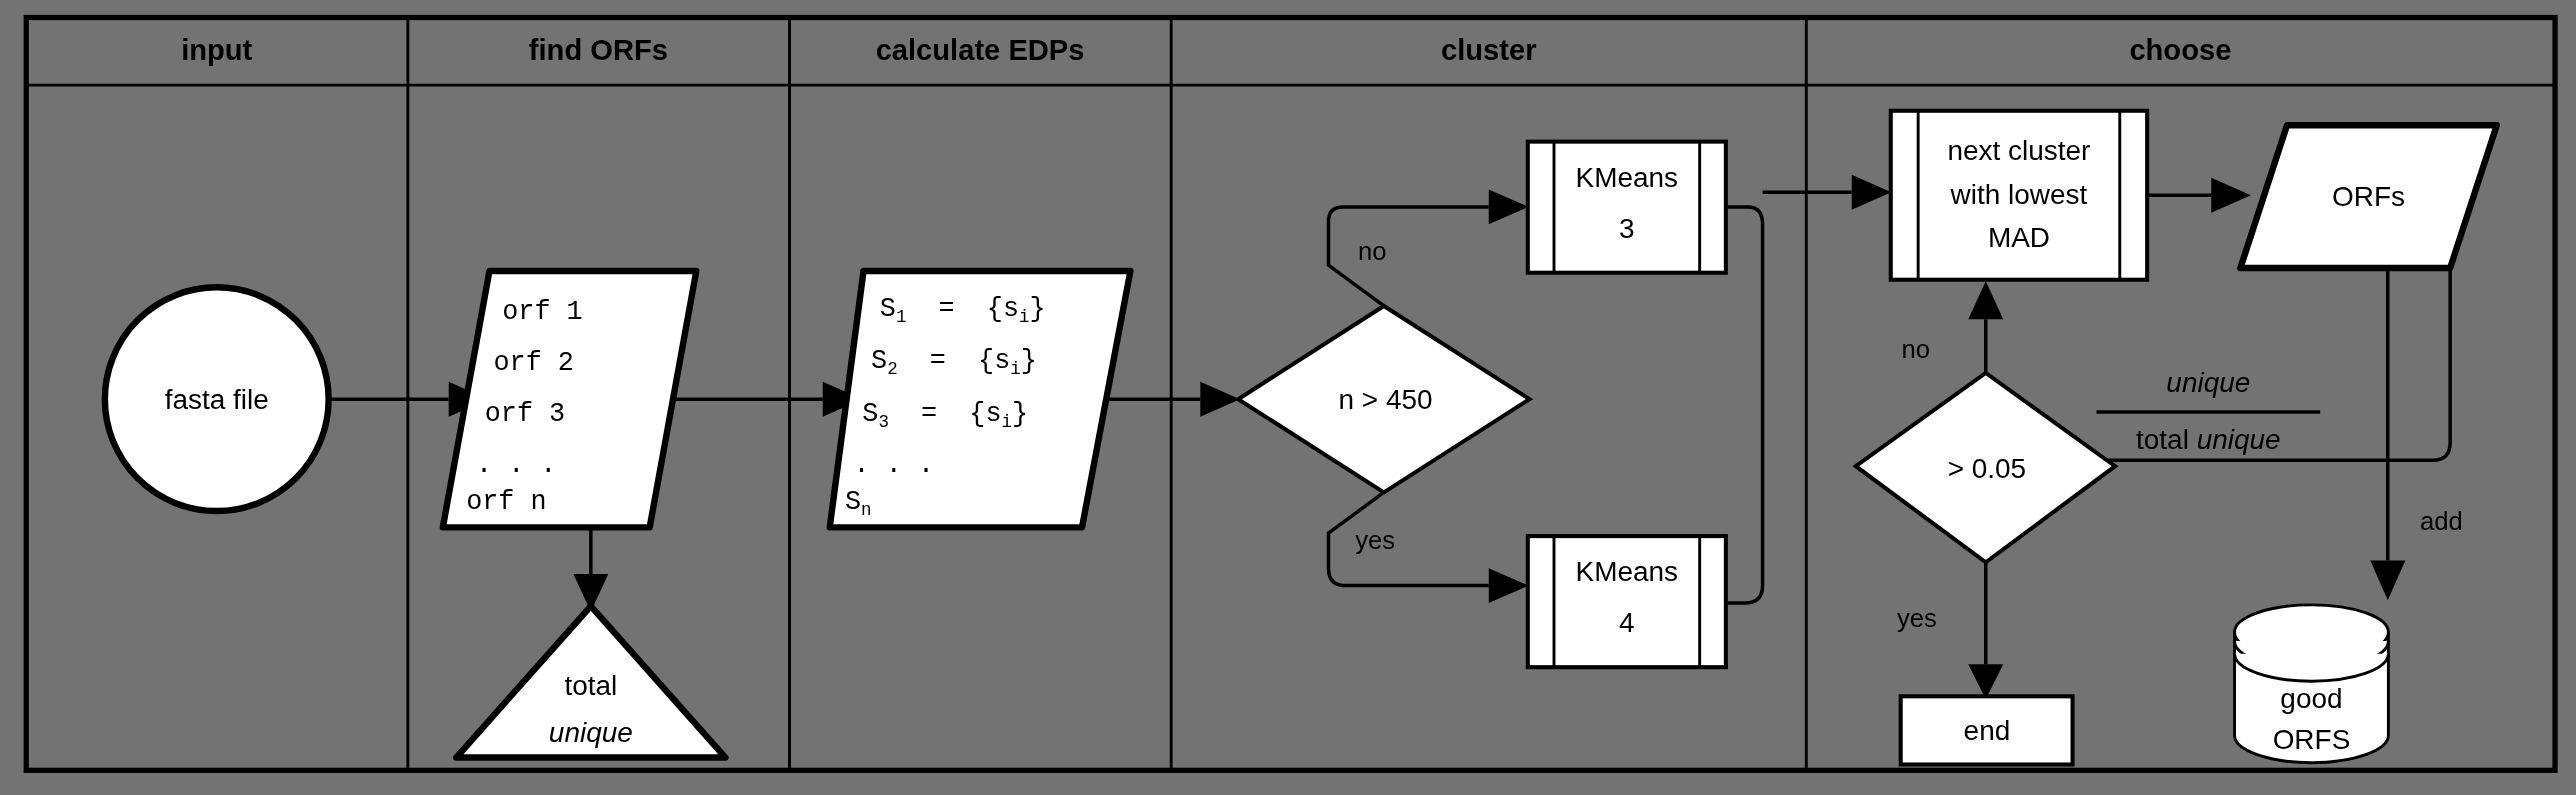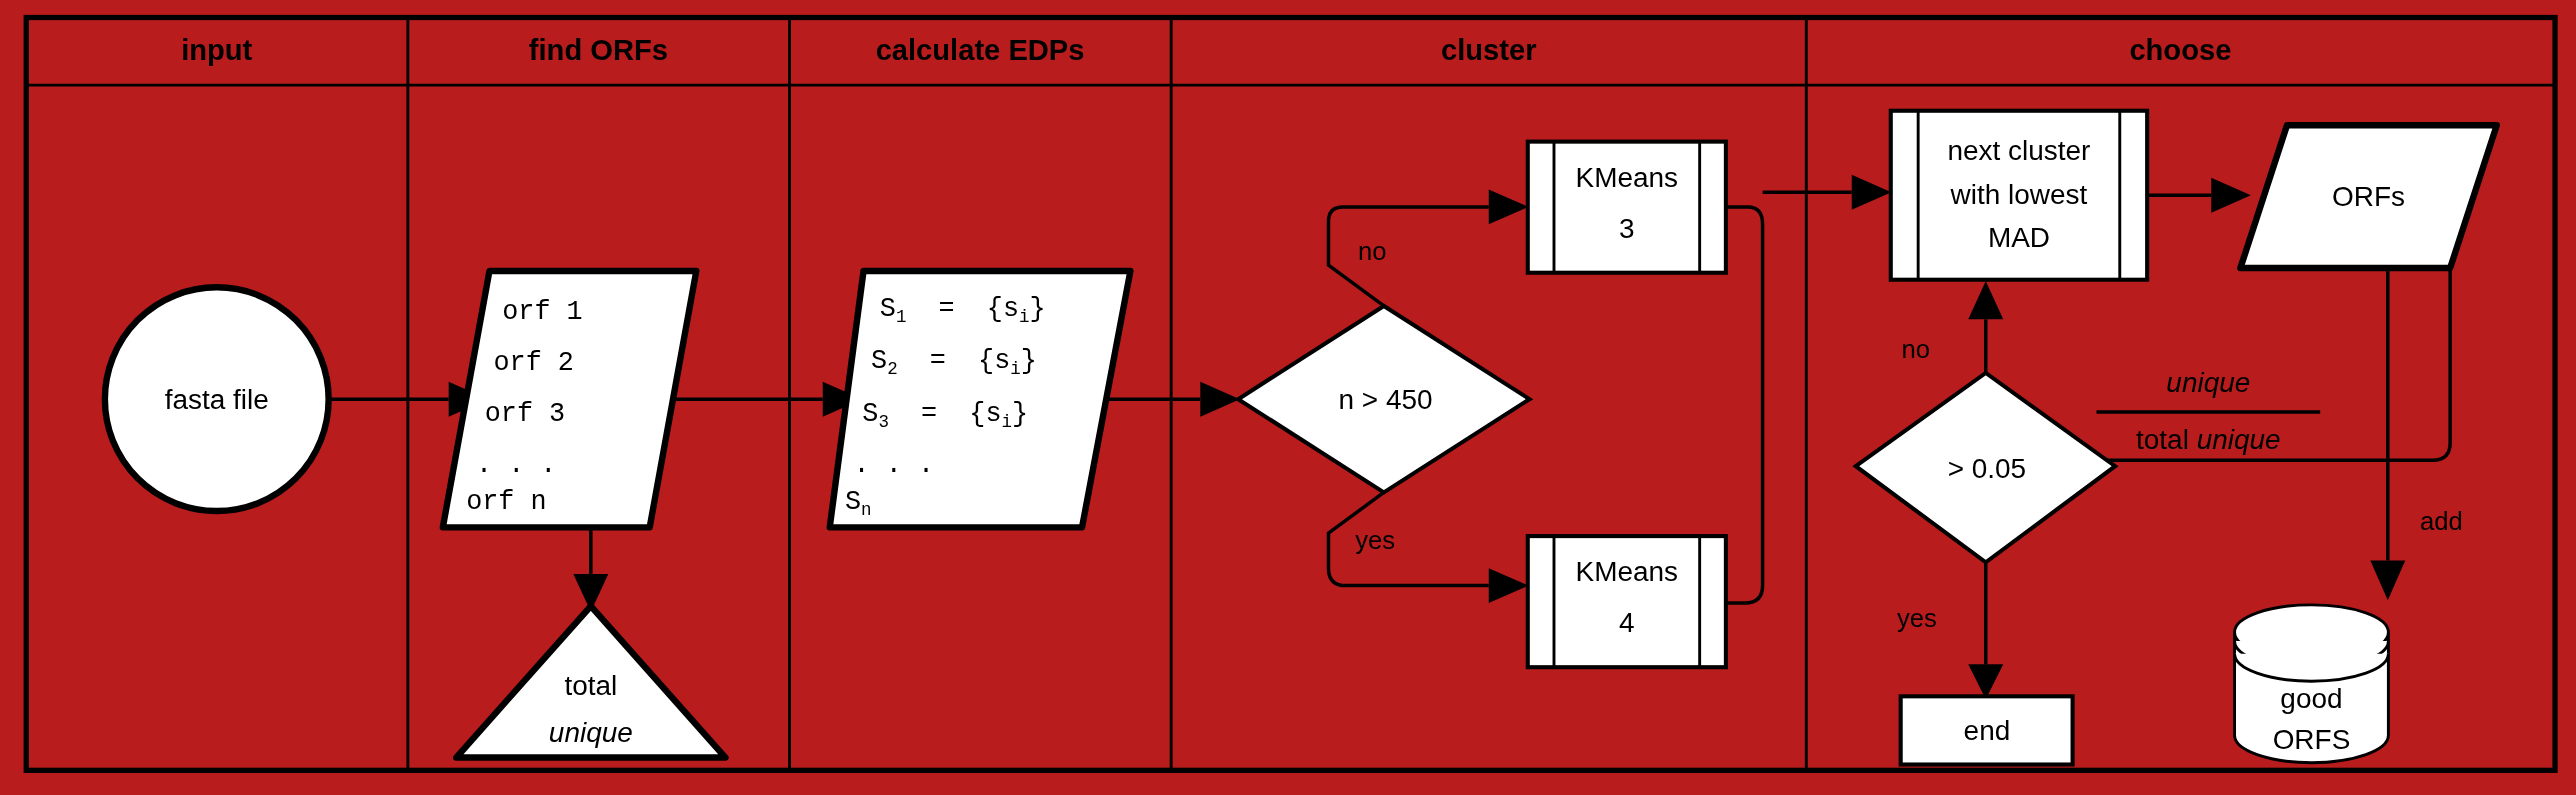--- a/index.html
+++ b/index.html
@@ -9,21 +9,21 @@
   }
   body {
     width: 2576px;
     height: 796px;
     font-family: "Liberation Sans", sans-serif;
   }
   #root {
     position: relative;
     width: 2576px;
     height: 796px;
-    background: #b91c1c;
+    background: #737373;
   }
   svg.canvas {
     position: absolute;
     left: 0;
     top: 0;
     width: 2576px;
     height: 796px;
     display: block;
   }
   .shape-stroke-heavy {

